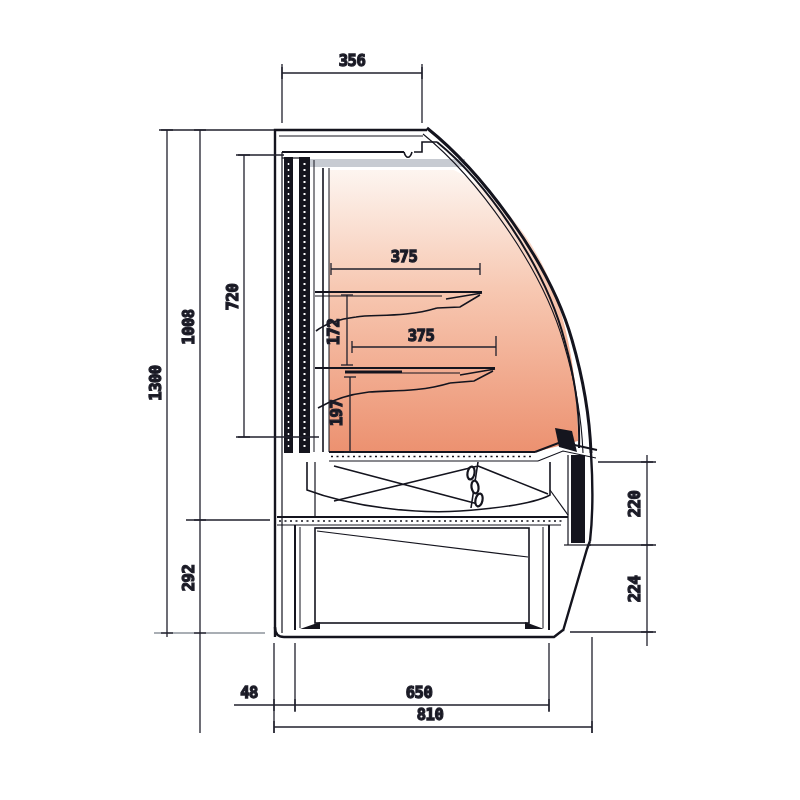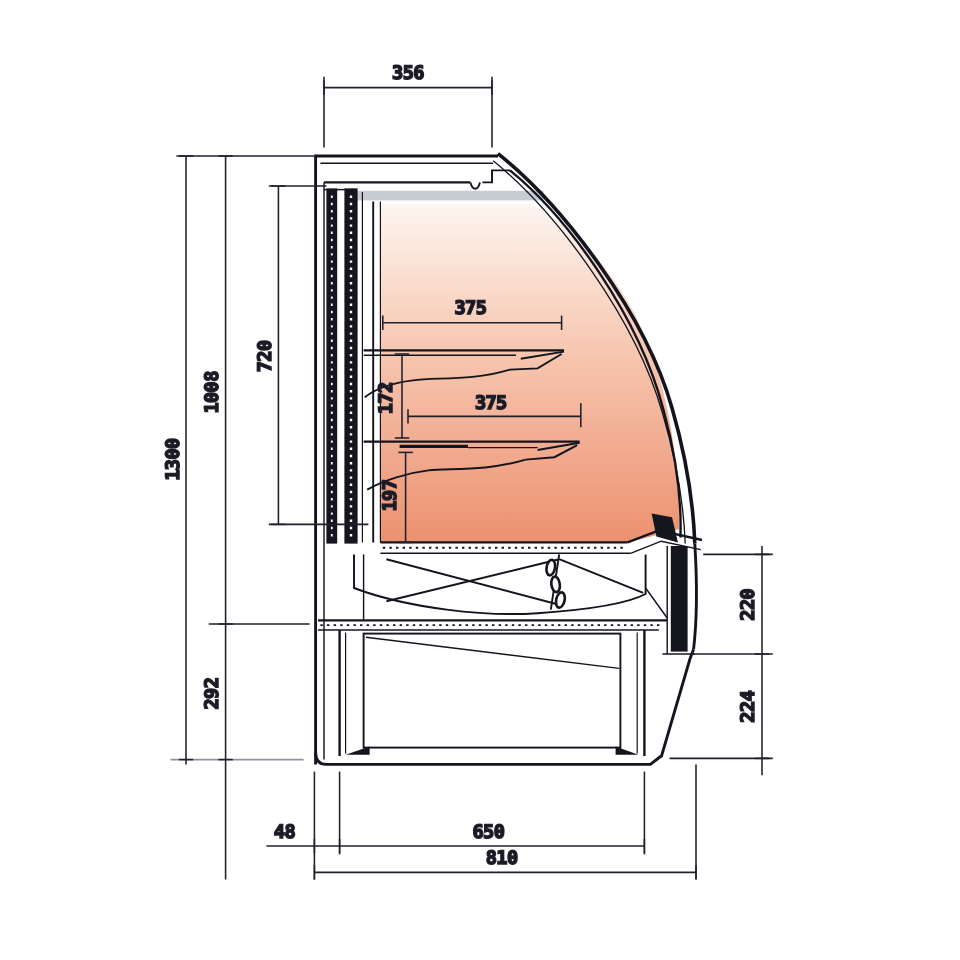--- a/index.html
+++ b/index.html
@@ -1,17 +1,17 @@
 <!DOCTYPE html>
 <html><head>
 <meta charset="utf-8">
 <style>
   html,body{margin:0;padding:0;background:#ffffff;}
   .stage{position:relative;width:772px;height:800px;background:#ffffff;overflow:hidden;
-         font-family:"DejaVu Sans Mono","Liberation Mono",monospace;}
+         font-family:"DejaVu Sans Mono","Liberation Mono",monospace;padding-left:12px;}
   svg{display:block}
   text.dim{font-family:"DejaVu Sans Mono","Liberation Mono",monospace;
            font-size:15.5px;font-weight:700;fill:#15151e;letter-spacing:-0.5px;}
   .thin{stroke:#20202c;stroke-width:1.3;fill:none;}
   .gray{stroke:#8d939b;stroke-width:1.6;fill:none;}
   .o24{stroke:#14141e;stroke-width:2.4;fill:none;}
   .o20{stroke:#14141e;stroke-width:2;fill:none;}
   .o16{stroke:#14141e;stroke-width:1.6;fill:none;}
   .o12{stroke:#14141e;stroke-width:1.2;fill:none;}
   .o10{stroke:#14141e;stroke-width:1;fill:none;}

